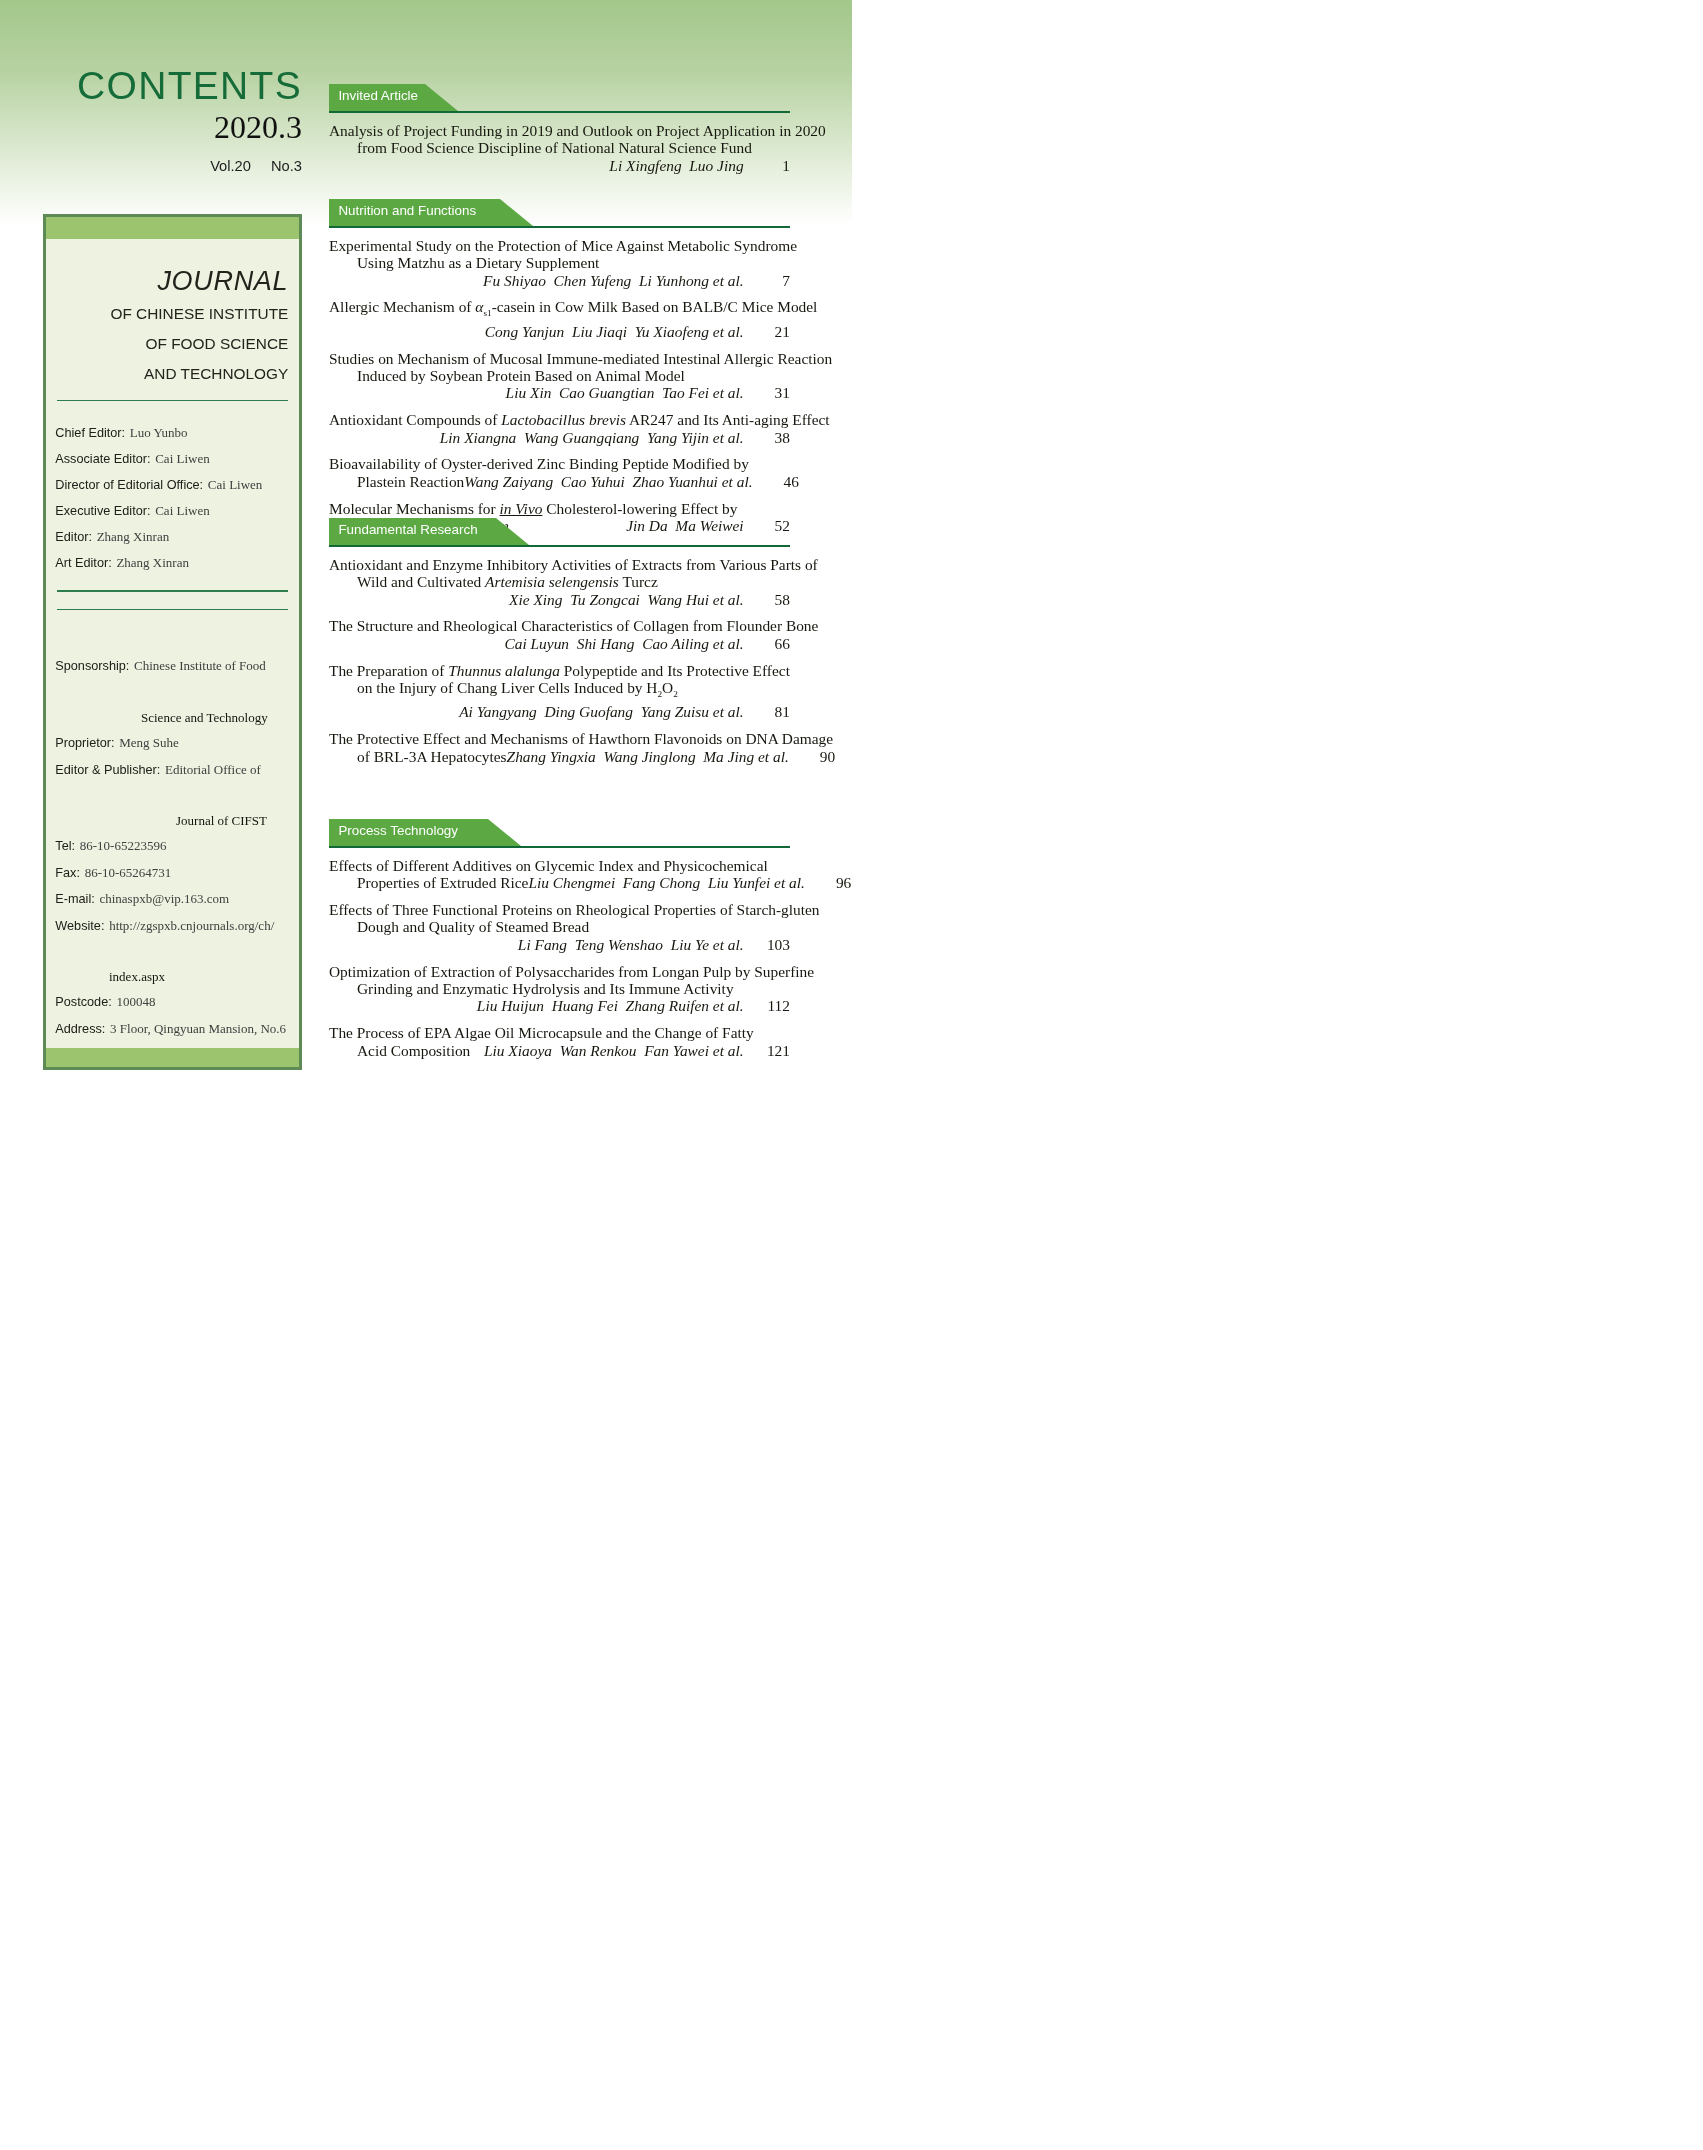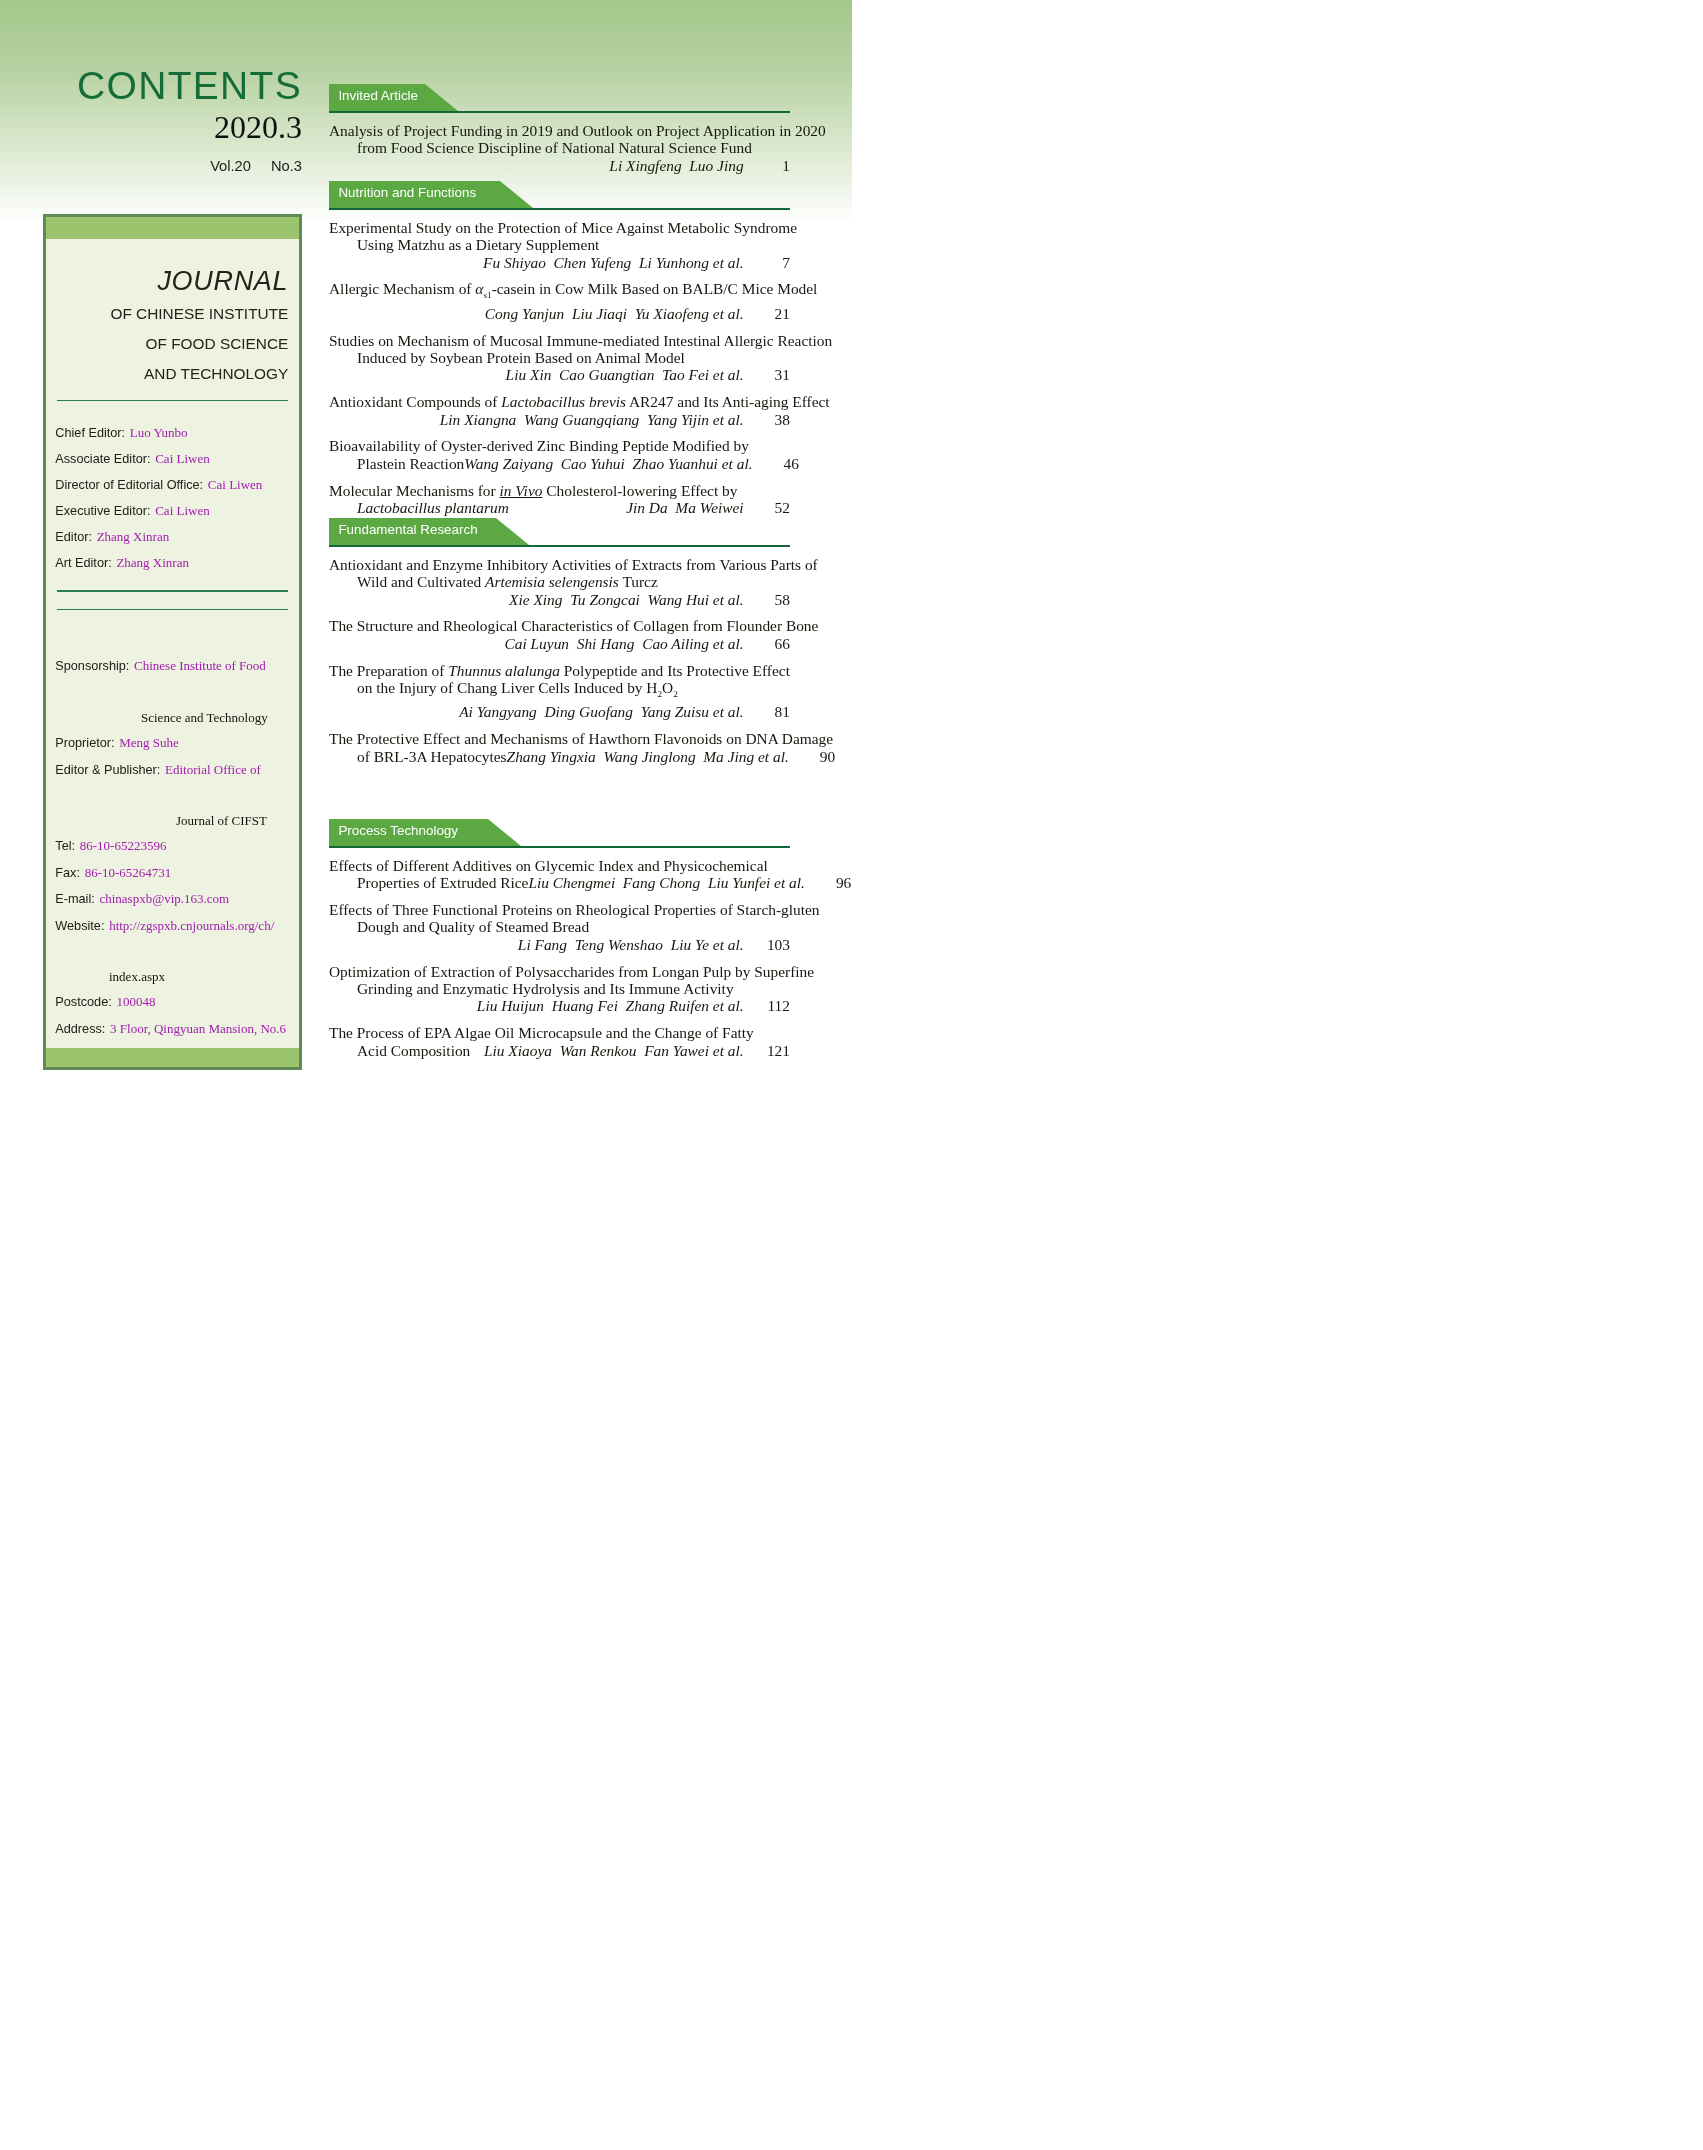--- a/index.html
+++ b/index.html
@@ -57,26 +57,26 @@
   .rule{height:1.3px;background:var(--rule-green);margin:0 2.7px;}
   .rule.r1{margin-top:10.7px;}
   .rule.r2a{margin-top:14.7px;}
   .rule.r2b{margin-top:17.4px;}
   .editors{margin-top:18.7px;}
   .editors .kv{font-size:12.7px;line-height:25px;white-space:nowrap;padding-left:1.3px;}
   .info{margin-top:43px;}
   .info .kv{font-size:12.7px;line-height:25.4px;white-space:nowrap;padding-left:1.3px;}
   .info .cont{font-size:13px;line-height:25.4px;white-space:nowrap;}
   .kv .label{font-family:"Liberation Sans","DejaVu Sans",sans-serif;color:#20201a;}
-  .kv .value{font-family:"Liberation Serif","DejaVu Serif",serif;font-size:13px;padding-left:4.7px;color:#a21caf;}
+  .kv .value{font-family:"Liberation Serif","DejaVu Serif",serif;font-size:13px;padding-left:4.7px;color:#404040;}
   .info .cont{color:#14140f;margin-top:25px;}
   
   .toc{position:absolute;left:329px;top:0;width:461px;height:1075px;}
   .section{position:absolute;left:0;width:100%;}
-  .section.s1{top:84px;} .section.s2{top:181px;} .section.s3{top:518px;} .section.s4{top:819px;}
+  .section.s1{top:84px;} .section.s2{top:199px;} .section.s3{top:518px;} .section.s4{top:819px;}
   .banner{
     height:27px;background:var(--banner-green);
     clip-path:polygon(0 0,calc(100% - 33px) 0,100% 100%,0 100%);
     color:#ffffff;font-family:"Liberation Sans","DejaVu Sans",sans-serif;
     font-size:13.4px;line-height:23px;padding-left:9.4px;box-sizing:border-box;
     white-space:nowrap;
   }
   .s1 .banner{width:129px;} .s2 .banner{width:204px;} .s3 .banner{width:200px;} .s4 .banner{width:192px;}
   .banner-line{height:2px;background:var(--line-green);width:100%;}
   .entry{margin-top:9.4px;font-size:15.4px;line-height:17.4px;color:var(--ink);}

